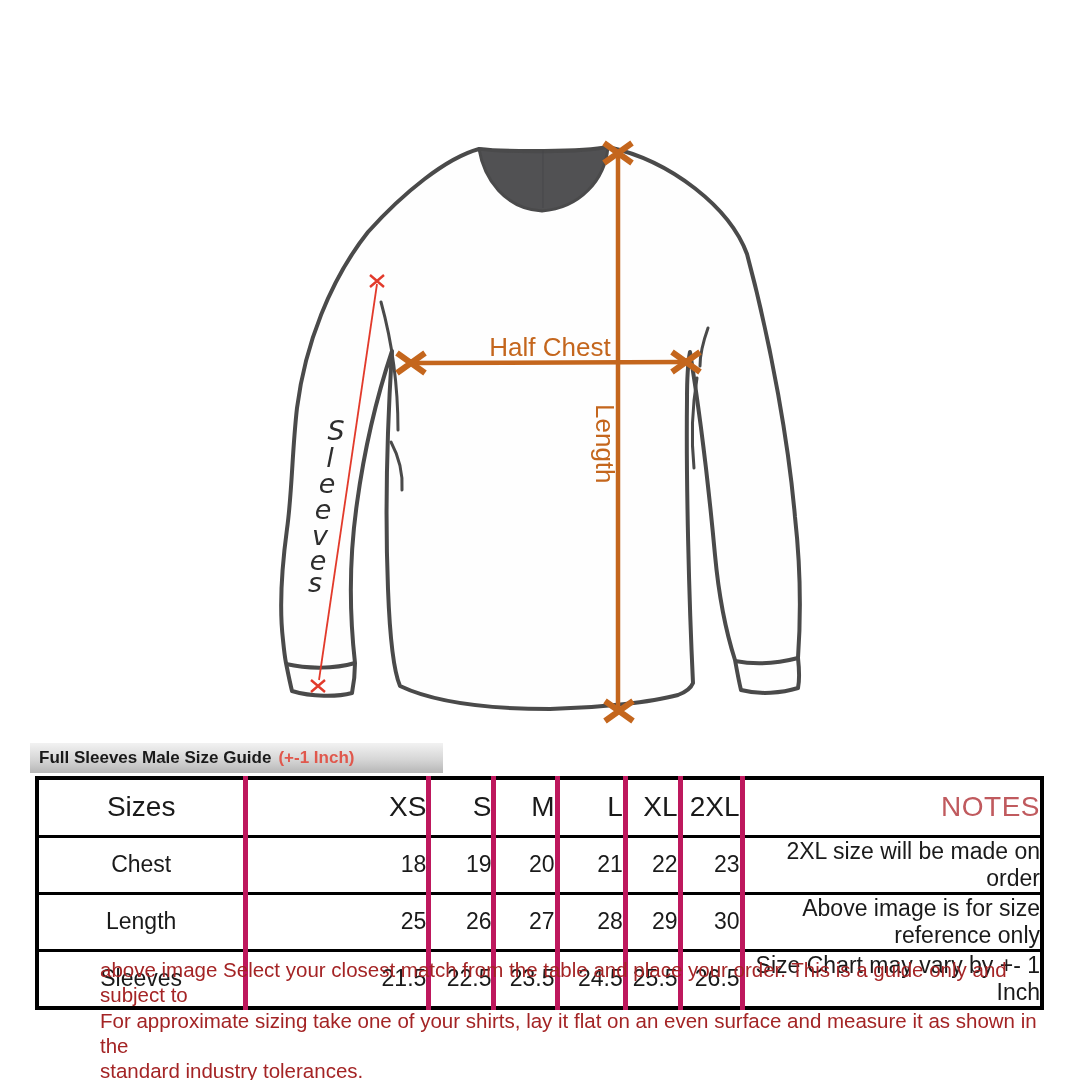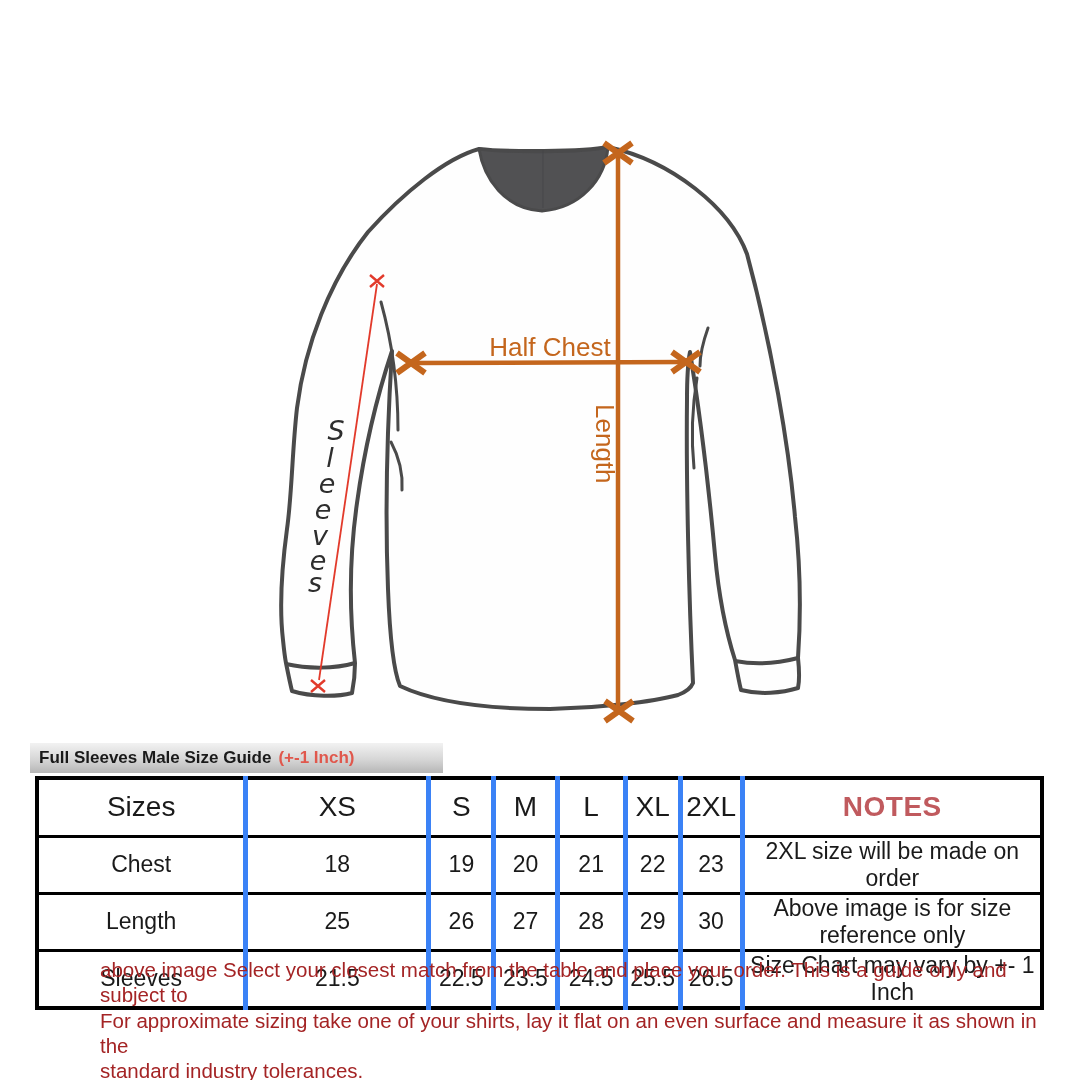--- a/index.html
+++ b/index.html
@@ -17,26 +17,26 @@
   .title-bar .tolerance{color:#e0584d;margin-left:7px;font-weight:600;}
   table.size-table{
     position:absolute;left:35px;top:776px;width:1009px;height:175px;
     border-collapse:collapse;table-layout:fixed;color:#1a1a1a;
   }
   table.size-table{border:4px solid #000;}
   table.size-table td{
     padding:0;text-align:center;vertical-align:middle;font-size:23px;overflow:hidden;
   }
   table.size-table tr.hdr td{font-size:28px;}
-  table.size-table td+td{border-left:5px solid #3b82f6;}
+  table.size-table td+td{border-left:5px solid #be185d;text-align:right;}
   table.size-table tr+tr td{border-top:3px solid #000;}
   tr.r-hdr{height:58px;} tr.r-chest{height:37px;} tr.r-length{height:43px;} tr.r-sleeves{height:37px;}
   td.c-xs{text-align:right;padding-right:14px;}
   td.c-note{text-align:left;padding-left:12px;font-size:15.5px;font-weight:500;margin-top:48px;}
-  td.c-note-hdr{text-align:left;padding-left:12px;font-size:19px;font-weight:700;color:#c05a5e;letter-spacing:.5px;}
+  td.c-note-hdr{text-align:left;padding-left:12px;font-size:19px;font-weight:400;color:#c05a5e;letter-spacing:.5px;}
   .footer{
     position:absolute;left:100px;top:957px;width:950px;
     color:#a42425;font-size:20.5px;line-height:25.3px;font-weight:500;
   }
 </style>
 </head>
 <body>
 
 <div class="page">
 

